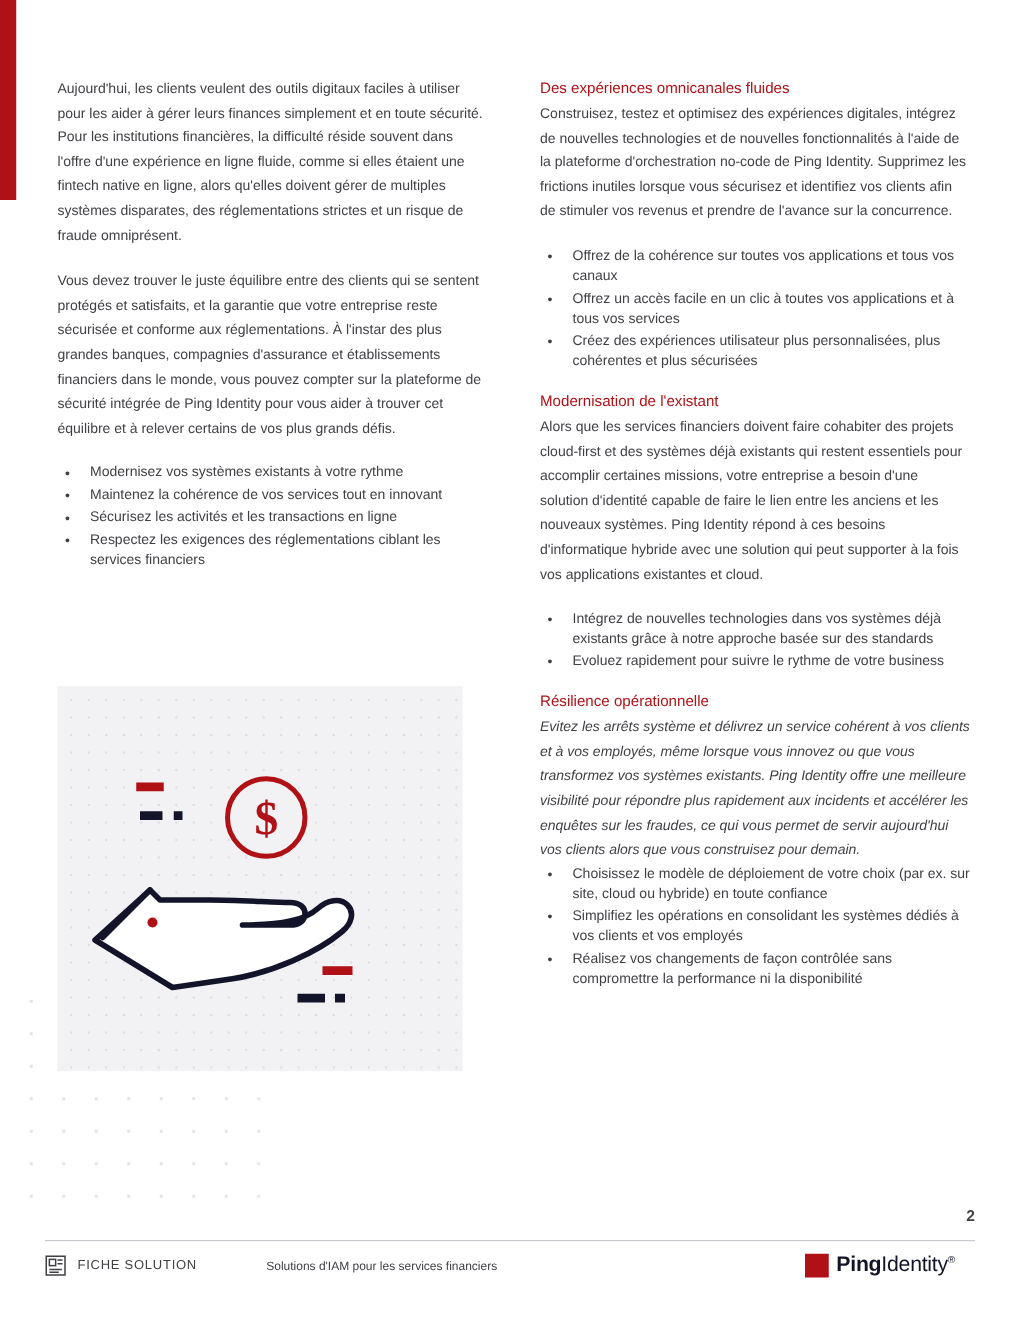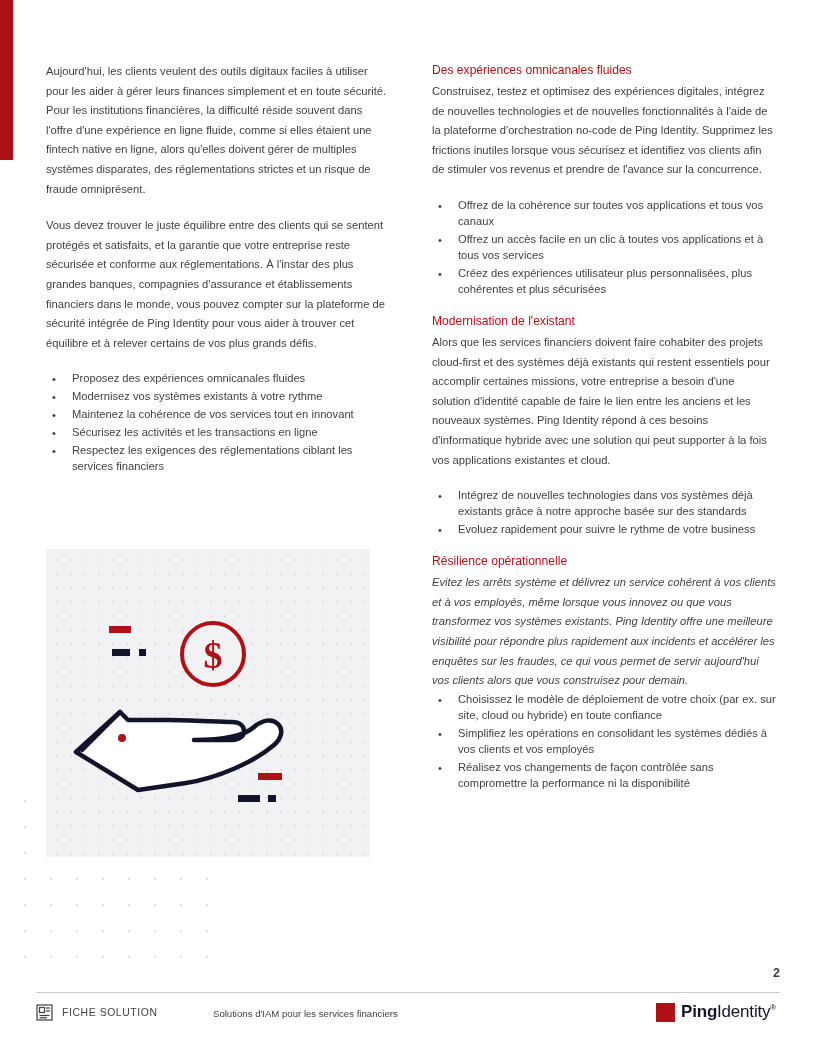--- a/index.html
+++ b/index.html
@@ -203,21 +203,21 @@
   }
   .footer-center {
     position: absolute;
     left: 177px;
     top: 8px;
     font-size: 9.6px;
     color: #3f3f44;
   }
   .footer-logo {
     position: absolute;
-    right: 4px;
+    right: 16px;
     top: 2px;
     display: flex;
     align-items: center;
     gap: 6px;
   }
   .logo-mark {
     width: 19px;
     height: 19px;
     background: #b01116;
   }
@@ -236,21 +236,20 @@
 <div class="page">
 
   <div class="edge-bar"></div>
 
   <div class="columns">
 
     <div class="col">
       <p class="body">Aujourd'hui, les clients veulent des outils digitaux faciles à utiliser pour les aider à gérer leurs finances simplement et en toute sécurité. Pour les institutions financières, la difficulté réside souvent dans l'offre d'une expérience en ligne fluide, comme si elles étaient une fintech native en ligne, alors qu'elles doivent gérer de multiples systèmes disparates, des réglementations strictes et un risque de fraude omniprésent.</p>
       <p class="body">Vous devez trouver le juste équilibre entre des clients qui se sentent protégés et satisfaits, et la garantie que votre entreprise reste sécurisée et conforme aux réglementations. À l'instar des plus grandes banques, compagnies d'assurance et établissements financiers dans le monde, vous pouvez compter sur la plateforme de sécurité intégrée de Ping Identity pour vous aider à trouver cet équilibre et à relever certains de vos plus grands défis.</p>
       <ul class="bullets">
-        <li>Proposez des expériences omnicanales fluides</li>
         <li>Modernisez vos systèmes existants à votre rythme</li>
         <li>Maintenez la cohérence de vos services tout en innovant</li>
         <li>Sécurisez les activités et les transactions en ligne</li>
         <li>Respectez les exigences des réglementations ciblant les services financiers</li>
       </ul>
     </div>
 
     <div class="col-right">
 
       <h2 class="section">Des expériences omnicanales fluides</h2>

